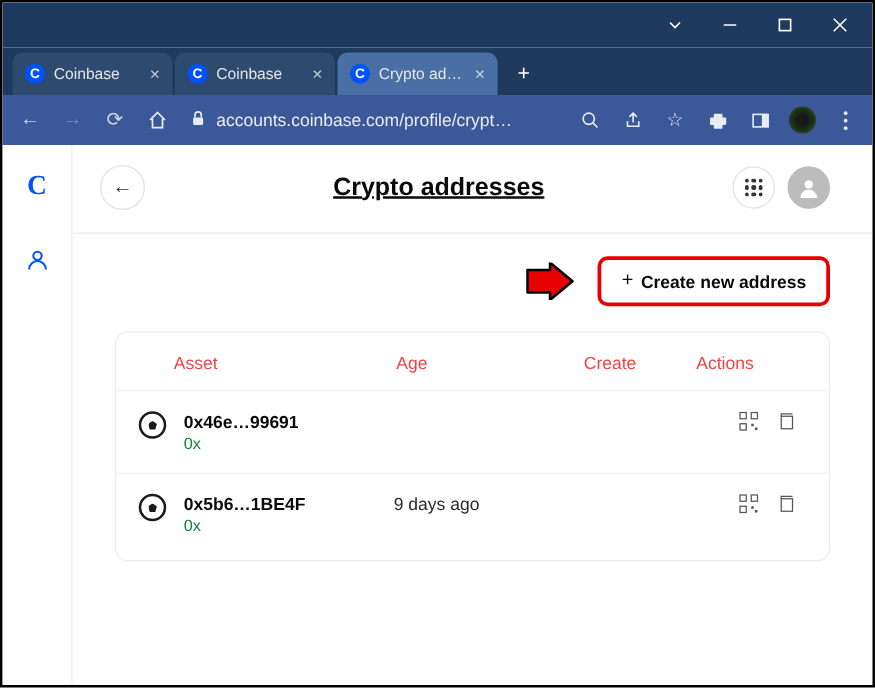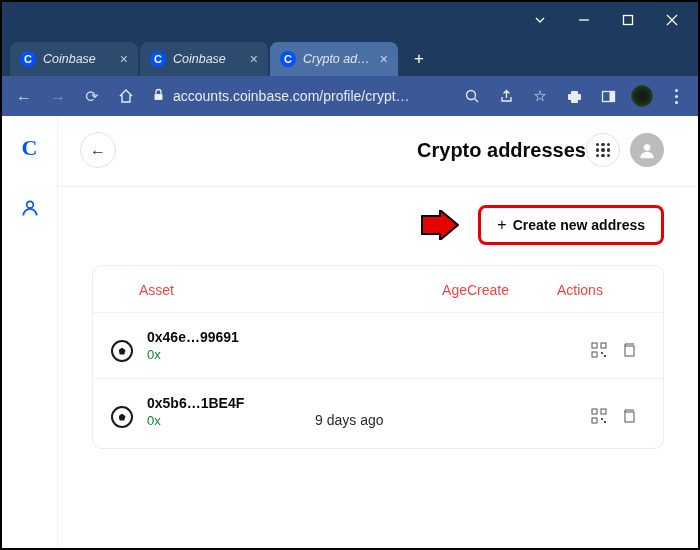--- a/index.html
+++ b/index.html
@@ -7,21 +7,21 @@
 
     
     .titlebar { height: 36px; background: #1e3a5f; display: flex; justify-content: flex-end; align-items: center; padding: 0 4px; }
     .titlebar .win-btn { width: 44px; height: 36px; color: #fff; display: flex; align-items: center; justify-content: center; font-size: 13px; }
 
     
     .tabstrip { height: 38px; background: #1e3a5f; display: flex; align-items: flex-end; padding-left: 8px; gap: 0; }
     .tab { height: 34px; background: #2d4a6f; display: flex; align-items: center; gap: 7px; padding: 0 10px; border-radius: 8px 8px 0 0; color: #e5e5e5; font-size: 12.5px; min-width: 128px; max-width: 128px; margin-right: 2px; }
     .tab.active { background: #4a6fa5; }
     .tab .favicon { width: 16px; height: 16px; border-radius: 50%; background: #0052ff; display: flex; align-items: center; justify-content: center; color: #fff; font-size: 11px; font-weight: bold; flex-shrink: 0; }
-    .tab .title { flex: 1; white-space: nowrap; overflow: hidden; text-overflow: ellipsis; font-style: italic; }
+    .tab .title { flex: 1; white-space: nowrap; overflow: hidden; text-overflow: ellipsis; }
     .tab .close { color: rgba(255,255,255,0.7); font-size: 14px; flex-shrink: 0; }
     .newtab { width: 30px; height: 30px; color: #fff; display: flex; align-items: center; justify-content: center; font-size: 17px; margin-left: 4px; margin-bottom: 2px;}
 
     
     .toolbar { height: 40px; background: #3b5998; display: flex; align-items: center; padding: 0 8px; gap: 6px; }
     .toolbar .nav-btn { width: 28px; height: 28px; color: #c8d4e8; display: flex; align-items: center; justify-content: center; font-size: 16px; }
     .toolbar .nav-btn.disabled { color: #7a8db0; }
     .toolbar .addr { flex: 1; display: flex; align-items: flex-start; gap: 8px; color: #e8ecf4; font-size: 14px; padding-left: 6px; }
     .toolbar .lock { color: #e8ecf4; }
     .toolbar .icon-btn { width: 28px; height: 28px; display: flex; align-items: center; justify-content: center; color: #e8ecf4; font-size: 15px; }
@@ -32,21 +32,21 @@
     
     .shell { display: flex; height: calc(550px - 36px - 38px - 40px - 4px); }
     .sidebar { width: 56px; background: #fff; border-right: 1px solid #f0f0f0; display: flex; flex-direction: column; align-items: center; padding-top: 18px; gap: 36px; }
     .cb-logo { width: 28px; height: 28px; border-radius: 50%; background: #fff; display: flex; align-items: center; justify-content: center; color: #0052ff; font-weight: 900; font-size: 22px; font-family: Georgia, serif; }
     .user-icon svg { width: 20px; height: 20px; }
 
     .content { flex: 1; padding: 16px 34px 0 22px; overflow: hidden; }
 
     .page-head { display: flex; align-items: center; justify-content: space-between; margin-bottom: 18px; }
     .back-btn { width: 36px; height: 36px; border: 1px solid #e3e3e3; border-radius: 50%; display: flex; align-items: center; justify-content: center; font-size: 16px; color: #333; }
-    .page-title { font-size: 20px; font-weight: 700; color: #0a0a0a; flex: 1; text-align: right; }
+    .page-title { font-size: 20px; font-weight: 700; color: #0a0a0a; flex: 1; text-align: center; text-decoration: underline; }
     .head-actions { display: flex; align-items: center; gap: 10px; }
     .grid-icon { width: 34px; height: 34px; border: 1px solid #e3e3e3; border-radius: 50%; display: flex; align-items: center; justify-content: center; }
     .grid-dots { display: grid; grid-template-columns: repeat(3, 3.5px); grid-template-rows: repeat(3, 3.5px); gap: 2px; }
     .grid-dots span { width: 3.5px; height: 3.5px; background: #333; border-radius: 50%; }
     .avatar { width: 34px; height: 34px; border-radius: 50%; background: #bcbcbc; display: flex; align-items: center; justify-content: center; color: #fff; }
 
     .divider { height: 1px; background: #ededed; margin: 0 -34px 18px -22px; }
 
     .controls-row { display: flex; align-items: center; gap: 10px; margin-bottom: 20px; padding-left: 12px; }
     .asset-select { width: 260px; height: 40px; border: 1px solid #dcdcdc; border-radius: 6px; display: flex; align-items: center; justify-content: space-between; padding: 0 14px; font-size: 14px; color: #2a2a2a; background: #fff; }
@@ -54,25 +54,25 @@
 
     .arrow-callout { display: flex; align-items: center; margin-left: auto; margin-right: 8px; }
     .arrow-callout svg { width: 44px; height: 30px; }
 
     .create-btn { height: 40px; border: 3px solid #e60000; border-radius: 8px; display: flex; align-items: center; justify-content: center; padding: 0 16px; font-size: 14px; font-weight: 700; color: #0a0a0a; gap: 6px; background: #fff; }
     .create-btn .plus { font-size: 16px; font-weight: 400; }
 
     .card { border: 1px solid #ececec; border-radius: 10px; margin-left: 12px; padding: 2px 0 4px 0; }
     .table-head { display: flex; padding: 14px 26px 14px 46px; font-size: 14px; color: #ef4444; }
     .col-asset { flex: 0 0 178px; }
-    .col-age { flex: 0 0 150px; text-align: right; }
+    .col-age { flex: 0 0 150px; }
     .col-label { flex: 0 0 90px; }
     .col-actions { flex: 1; }
 
-    .row { display: flex; align-items: flex-end; padding: 16px 26px 16px 18px; border-top: 1px solid #f1f1f1; }
+    .row { display: flex; align-items: flex-start; padding: 16px 26px 16px 18px; border-top: 1px solid #f1f1f1; }
     .row .coin { width: 22px; height: 22px; border-radius: 50%; border: 2.5px solid #1a1a1a; display: flex; align-items: center; justify-content: center; margin-right: 14px; flex-shrink: 0; }
     .row .coin::before { content: ""; width: 7px; height: 7px; background: #1a1a1a; clip-path: polygon(50% 0, 100% 38%, 82% 100%, 18% 100%, 0 38%); }
     .row .asset-cell { flex: 0 0 168px; }
     .row .addr-text { font-size: 14px; font-weight: 700; color: #0a0a0a; }
     .row .sym { font-size: 13px; color: #15803d; margin-top: 2px; }
     .row .age-cell { flex: 0 0 150px; font-size: 14px; color: #2a2a2a; }
     .row .label-cell { flex: 0 0 90px; }
     .row .actions-cell { flex: 1; display: flex; justify-content: flex-end; gap: 14px; }
     .row .act-btn svg { width: 16px; height: 16px; }
   </style>

